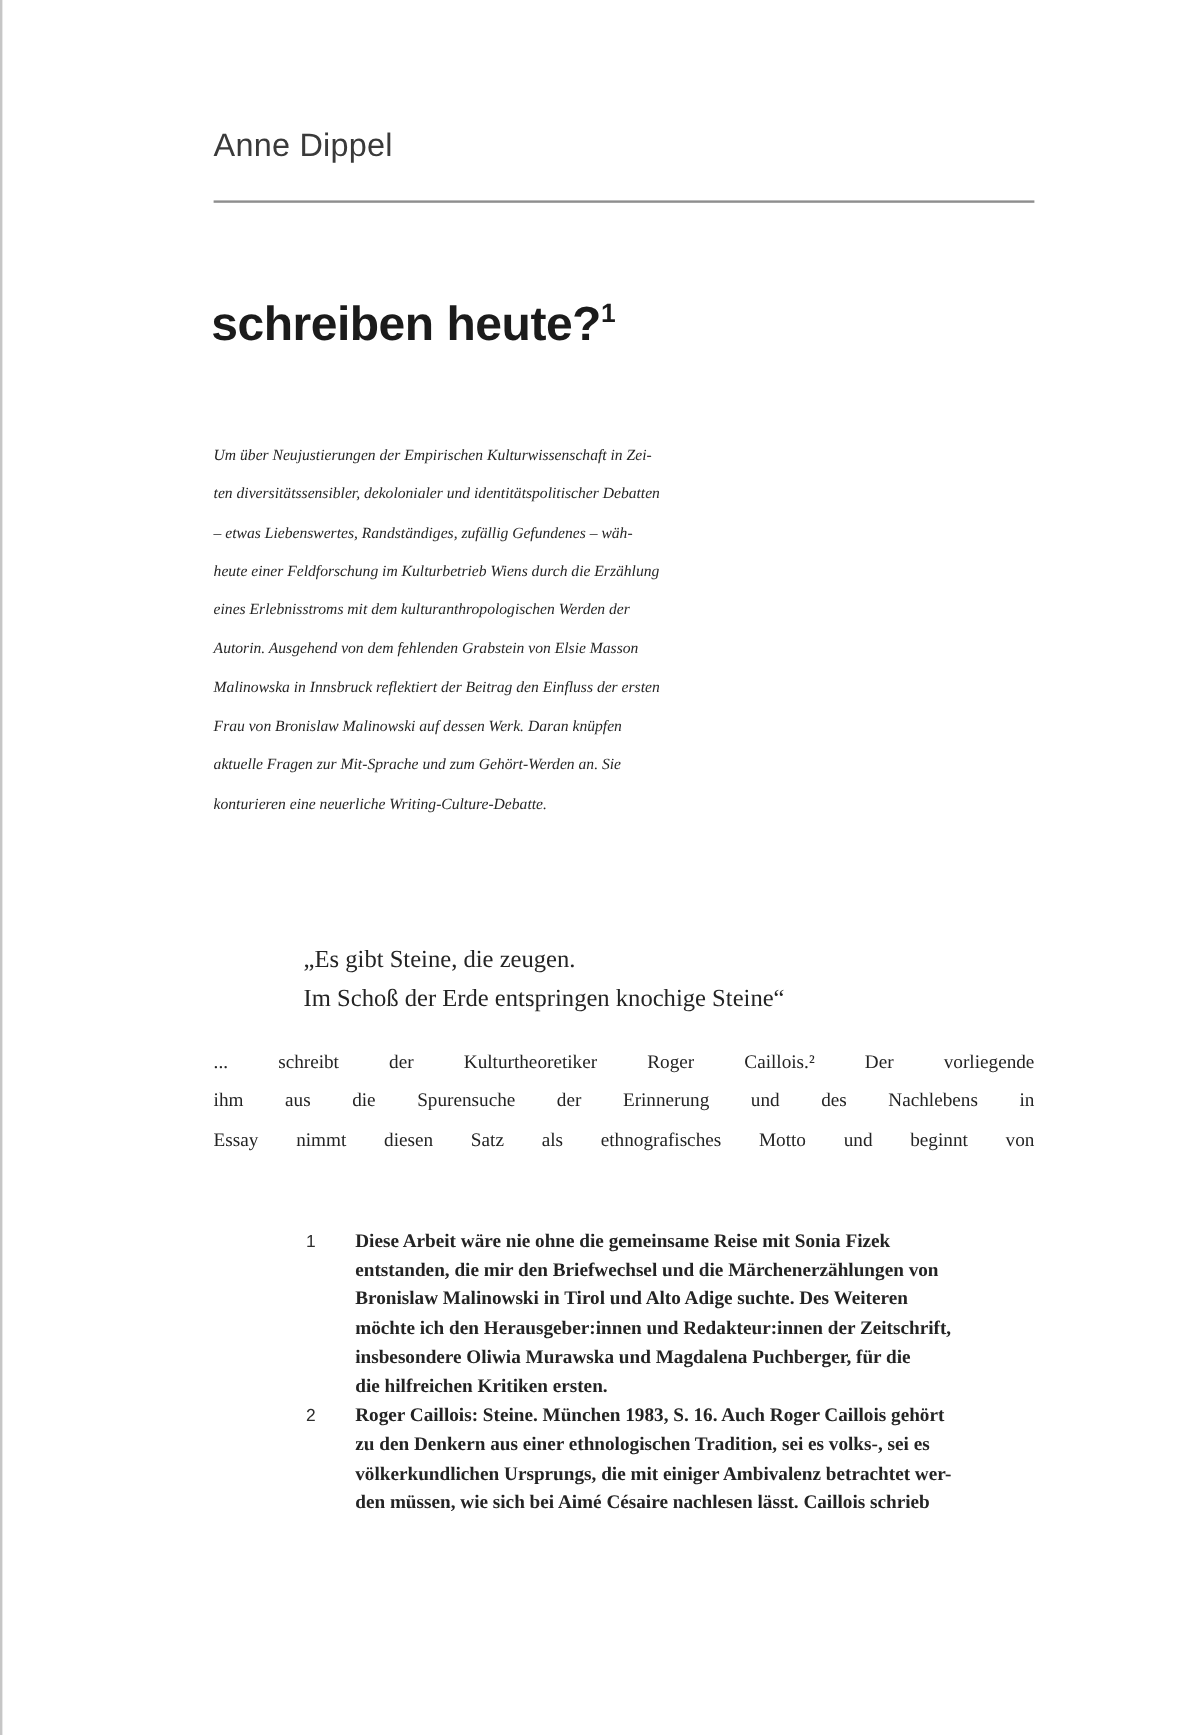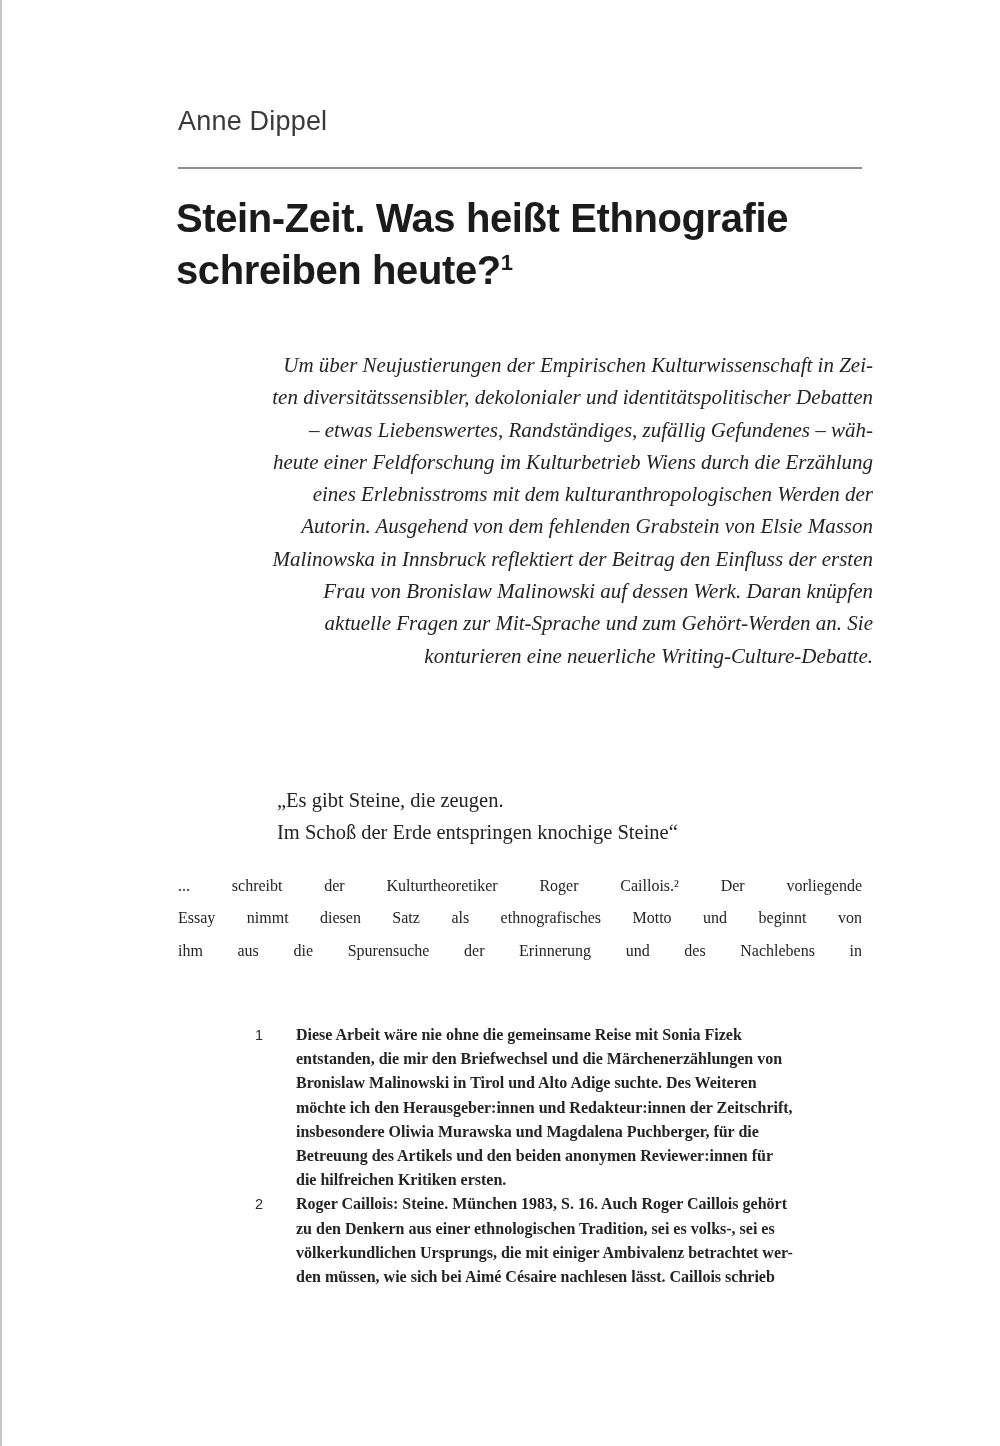--- a/index.html
+++ b/index.html
@@ -35,31 +35,30 @@
   .title{
     position:absolute;left:176px;top:192px;margin:0;width:720px;
     font-family:"Liberation Sans", sans-serif;
     font-weight:700;font-size:40px;line-height:52px;
     color:var(--c-title);letter-spacing:-0.4px;
   }
   .title .t-sup{
     font-size:55%;vertical-align:super;line-height:0;letter-spacing:0;
   }
   .abstract{
-    position:absolute;left:178px;top:349px;width:695px;
-    font-style:italic;font-size:21px;line-height:32.3px;
+    position:absolute;left:178px;top:363px;width:695px;
+    font-style:italic;font-size:13px;line-height:32.3px;
     color:var(--c-text);
-    text-align:right;
   }
   .abstract .line{white-space:nowrap;}
   .epigraph{
     position:absolute;left:253px;top:784px;width:620px;
     font-size:20.5px;line-height:32.3px;color:var(--c-text);
   }
-  .epigraph .line{white-space:nowrap;margin-left:24px;}
+  .epigraph .line{white-space:nowrap;}
   .body-par{
     position:absolute;left:178px;top:870px;width:684px;
     font-size:16px;line-height:32.3px;color:var(--c-text);
   }
   .body-par .jline{
     text-align:justify;
     text-align-last:justify;
   }
   .footnotes{
     position:absolute;left:255px;top:1023px;width:610px;
@@ -78,21 +77,21 @@
 <body>
 
 <div class="page">
 
   <div class="edge-line"></div>
 
   <div class="author">Anne Dippel</div>
 
   <div class="rule"></div>
 
-  <h1 class="title"><span>Stein-Zeit. Was heißt Ethnografie</span><br><span>schreiben heute?</span><sup class="t-sup">1</sup></h1>
+  <h1 class="title"><br><span>schreiben heute?</span><sup class="t-sup">1</sup></h1>
 
   <div class="abstract">
     <div class="line">Um über Neujustierungen der Empirischen Kulturwissenschaft in Zei-</div>
     <div class="line">ten diversitätssensibler, dekolonialer und identitätspolitischer Debatten</div>
     <div class="line">– etwas Liebenswertes, Randständiges, zufällig Gefundenes – wäh-</div>
     <div class="line">heute einer Feldforschung im Kulturbetrieb Wiens durch die Erzählung</div>
     <div class="line">eines Erlebnisstroms mit dem kulturanthropologischen Werden der</div>
     <div class="line">Autorin. Ausgehend von dem fehlenden Grabstein von Elsie Masson</div>
     <div class="line">Malinowska in Innsbruck reflektiert der Beitrag den Einfluss der ersten</div>
     <div class="line">Frau von Bronislaw Malinowski auf dessen Werk. Daran knüpfen</div>
@@ -100,35 +99,34 @@
     <div class="line">konturieren eine neuerliche Writing-Culture-Debatte.</div>
   </div>
 
   <div class="epigraph">
     <div class="line">„Es gibt Steine, die zeugen.</div>
     <div class="line">Im Schoß der Erde entspringen knochige Steine“</div>
   </div>
 
   <div class="body-par">
     <div class="jline">... schreibt der Kulturtheoretiker Roger Caillois.² Der vorliegende</div>
+    <div class="jline">ihm aus die Spurensuche der Erinnerung und des Nachlebens in</div>
     <div class="jline">Essay nimmt diesen Satz als ethnografisches Motto und beginnt von</div>
-    <div class="jline">ihm aus die Spurensuche der Erinnerung und des Nachlebens in</div>
   </div>
 
   <div class="footnotes">
 
     <div class="footnote">
       <div class="fn-num">1</div>
       <div class="fn-lines">
         <div class="line">Diese Arbeit wäre nie ohne die gemeinsame Reise mit Sonia Fizek</div>
         <div class="line">entstanden, die mir den Briefwechsel und die Märchenerzählungen von</div>
         <div class="line">Bronislaw Malinowski in Tirol und Alto Adige suchte. Des Weiteren</div>
         <div class="line">möchte ich den Herausgeber:innen und Redakteur:innen der Zeitschrift,</div>
         <div class="line">insbesondere Oliwia Murawska und Magdalena Puchberger, für die</div>
-        <div class="line">Betreuung des Artikels und den beiden anonymen Reviewer:innen für</div>
         <div class="line">die hilfreichen Kritiken ersten.</div>
       </div>
     </div>
 
     <div class="footnote">
       <div class="fn-num">2</div>
       <div class="fn-lines">
         <div class="line">Roger Caillois: Steine. München 1983, S. 16. Auch Roger Caillois gehört</div>
         <div class="line">zu den Denkern aus einer ethnologischen Tradition, sei es volks-, sei es</div>
         <div class="line">völkerkundlichen Ursprungs, die mit einiger Ambivalenz betrachtet wer-</div>

